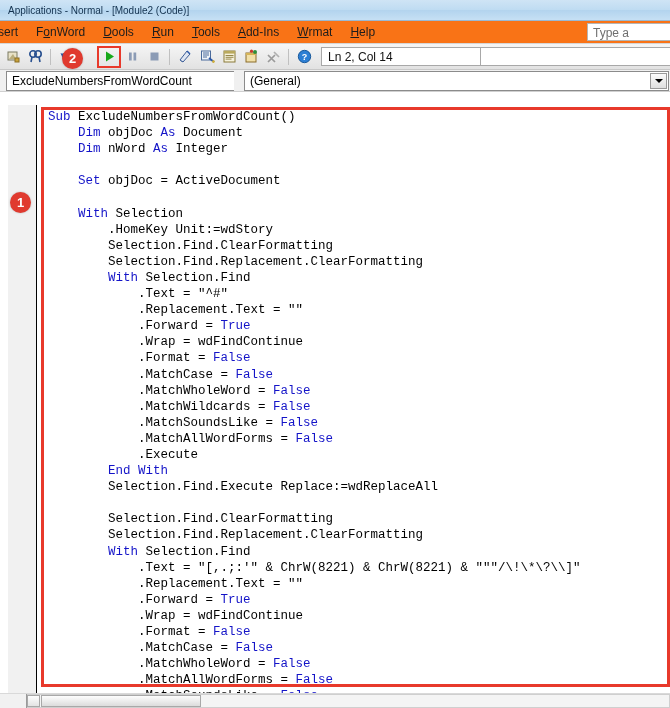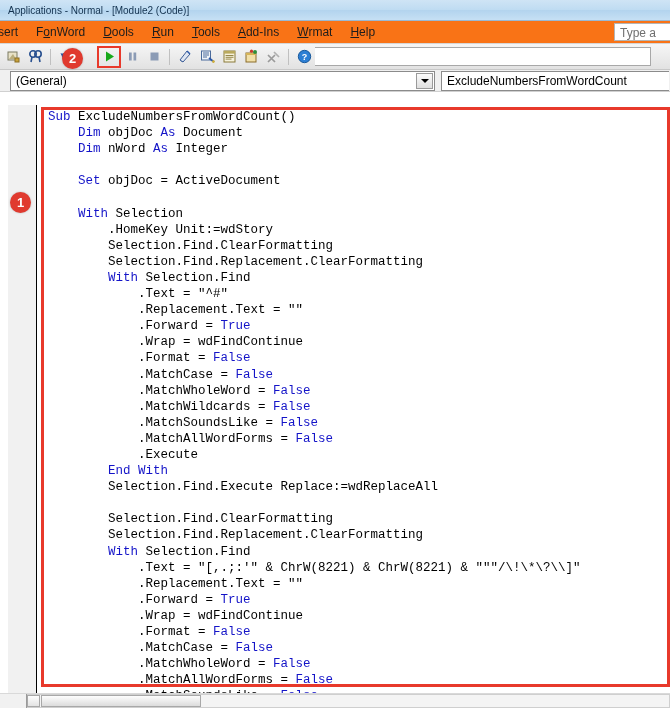--- a/index.html
+++ b/index.html
@@ -49,21 +49,21 @@
     white-space: nowrap;
     cursor: default;
   }
   #menubar .menu-item u { text-decoration: underline; }
   #menubar .menu-item.clipped { padding-left: 0; margin-left: -2px; }
 
   #typeahead {
     position: absolute;
     right: 0px;
     top: 2px;
-    width: 56px;
+    width: 83px;
     height: 18px;
     background: #ffffff;
     border: 1px solid #b5b5b5;
     border-right: none;
     box-sizing: border-box;
     font-size: 12px;
     color: #6f6f6f;
     padding: 2px 0 0 5px;
     overflow: hidden;
     white-space: nowrap;
@@ -398,37 +398,38 @@
 
   <div class="tb-sep"></div>
 
   <div class="tb-btn">
     <svg width="15" height="15" viewBox="0 0 15 15">
       <circle cx="7.5" cy="7.5" r="6.2" fill="#2d7fd4" stroke="#1a5a9c"></circle>
       <text x="7.5" y="11" font-size="9" font-family="Liberation Sans, sans-serif" fill="#ffffff" text-anchor="middle" font-weight="bold">?</text>
     </svg>
   </div>
 
+  <div id="pos-box">Ln 2, Col 14</div>
   <div id="pos-spacer">
     
   </div>
 </div>
 
 <div id="dropdownbar">
+  <div class="combo" id="combo-proc">
+    <span class="combo-text">ExcludeNumbersFromWordCount</span>
+  </div>
   <div class="combo" id="combo-general">
     <span class="combo-text">(General)</span>
     <span class="combo-arrow">
       <svg width="8" height="6" viewBox="0 0 8 6">
           <path d="M0 1 L4 5 L8 1 Z" fill="#000"></path>
         </svg>
     </span>
   </div>
-  <div class="combo" id="combo-proc">
-    <span class="combo-text">ExcludeNumbersFromWordCount</span>
-  </div>
 </div>
 
 <div id="codearea">
   <div id="margin-indicator"></div>
   <div id="code-red-box"></div>
   <div id="code-text"><div><span class="kw">Sub</span><span class="id"> ExcludeNumbersFromWordCount()</span></div><div><span class="id">    </span><span class="kw">Dim</span><span class="id"> objDoc </span><span class="kw">As</span><span class="id"> Document</span></div><div><span class="id">    </span><span class="kw">Dim</span><span class="id"> nWord </span><span class="kw">As</span><span class="id"> Integer</span></div><div>&nbsp;</div><div><span class="id">    </span><span class="kw">Set</span><span class="id"> objDoc = ActiveDocument</span></div><div>&nbsp;</div><div><span class="id">    </span><span class="kw">With</span><span class="id"> Selection</span></div><div><span class="id">        .HomeKey Unit:=wdStory</span></div><div><span class="id">        Selection.Find.ClearFormatting</span></div><div><span class="id">        Selection.Find.Replacement.ClearFormatting</span></div><div><span class="id">        </span><span class="kw">With</span><span class="id"> Selection.Find</span></div><div><span class="id">            .Text = "^#"</span></div><div><span class="id">            .Replacement.Text = ""</span></div><div><span class="id">            .Forward = </span><span class="kw">True</span></div><div><span class="id">            .Wrap = wdFindContinue</span></div><div><span class="id">            .Format = </span><span class="kw">False</span></div><div><span class="id">            .MatchCase = </span><span class="kw">False</span></div><div><span class="id">            .MatchWholeWord = </span><span class="kw">False</span></div><div><span class="id">            .MatchWildcards = </span><span class="kw">False</span></div><div><span class="id">            .MatchSoundsLike = </span><span class="kw">False</span></div><div><span class="id">            .MatchAllWordForms = </span><span class="kw">False</span></div><div><span class="id">            .Execute</span></div><div><span class="id">        </span><span class="kw">End With</span></div><div><span class="id">        Selection.Find.Execute Replace:=wdReplaceAll</span></div><div>&nbsp;</div><div><span class="id">        Selection.Find.ClearFormatting</span></div><div><span class="id">        Selection.Find.Replacement.ClearFormatting</span></div><div><span class="id">        </span><span class="kw">With</span><span class="id"> Selection.Find</span></div><div><span class="id">            .Text = "[,.;:'" &amp; ChrW(8221) &amp; ChrW(8221) &amp; """/\!\*\?\\]"</span></div><div><span class="id">            .Replacement.Text = ""</span></div><div><span class="id">            .Forward = </span><span class="kw">True</span></div><div><span class="id">            .Wrap = wdFindContinue</span></div><div><span class="id">            .Format = </span><span class="kw">False</span></div><div><span class="id">            .MatchCase = </span><span class="kw">False</span></div><div><span class="id">            .MatchWholeWord = </span><span class="kw">False</span></div><div><span class="id">            .MatchAllWordForms = </span><span class="kw">False</span></div><div><span class="id">            .MatchSoundsLike = </span><span class="kw">False</span></div></div>
 </div>
 
 <div id="bottombar">
   <div id="bb-left"></div>

